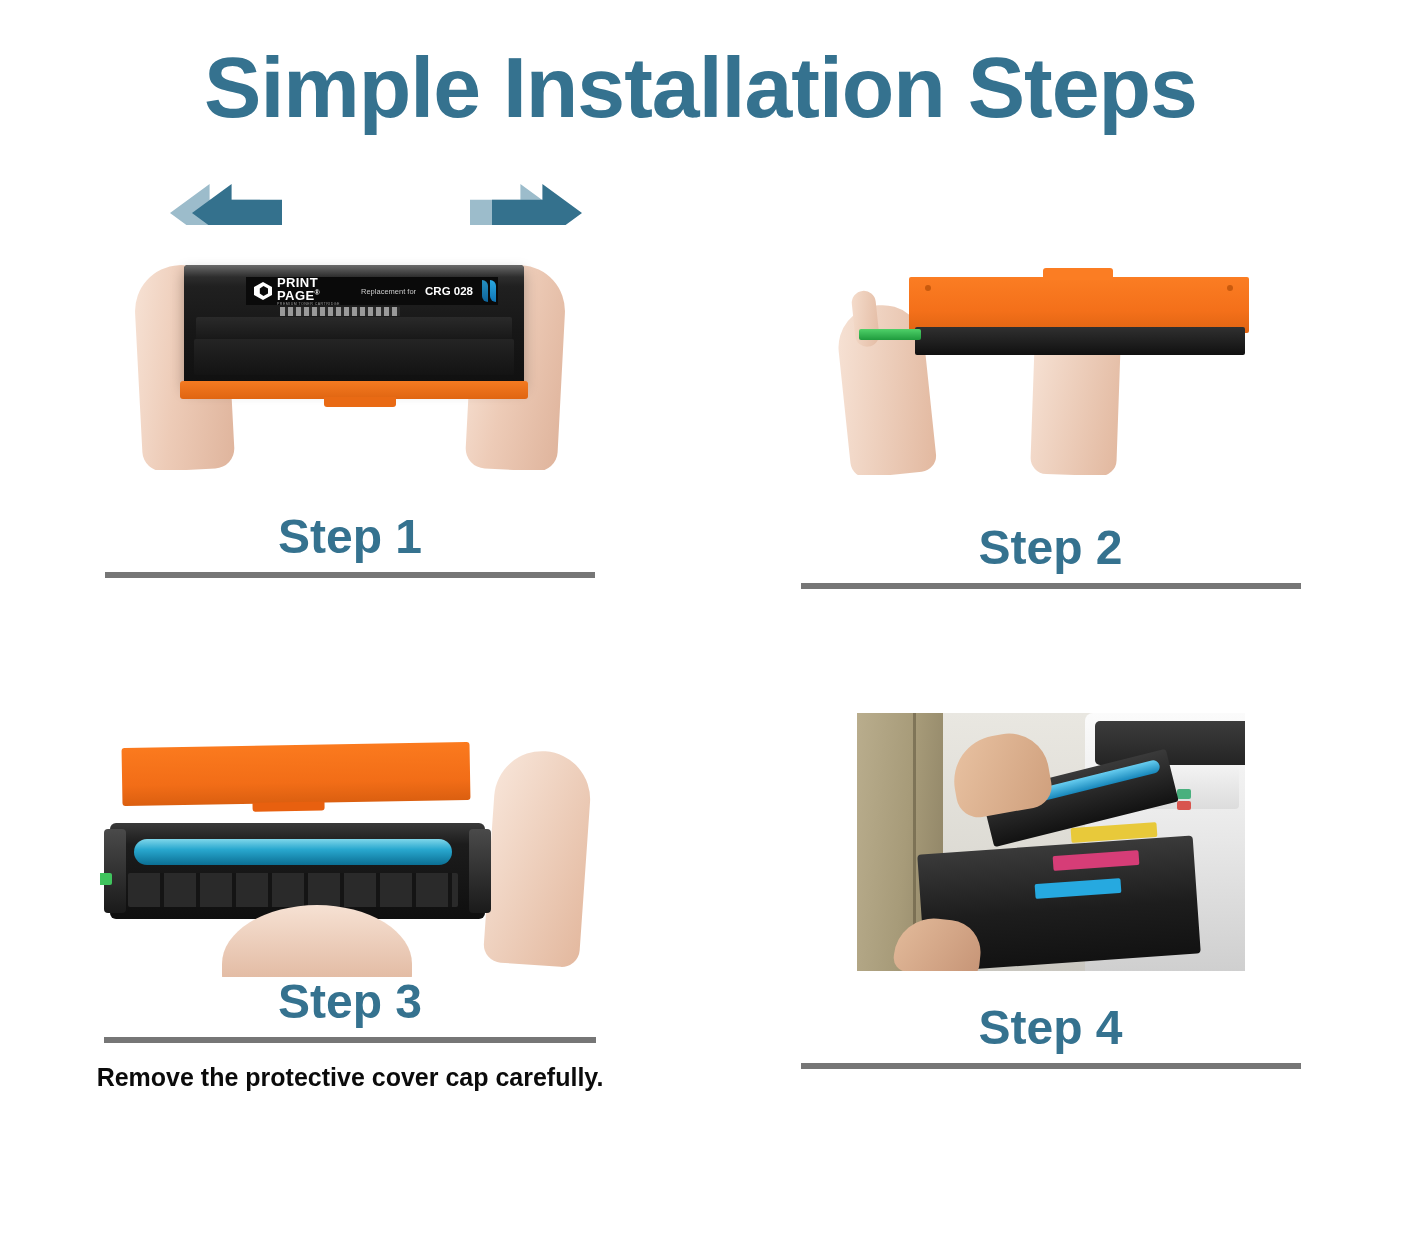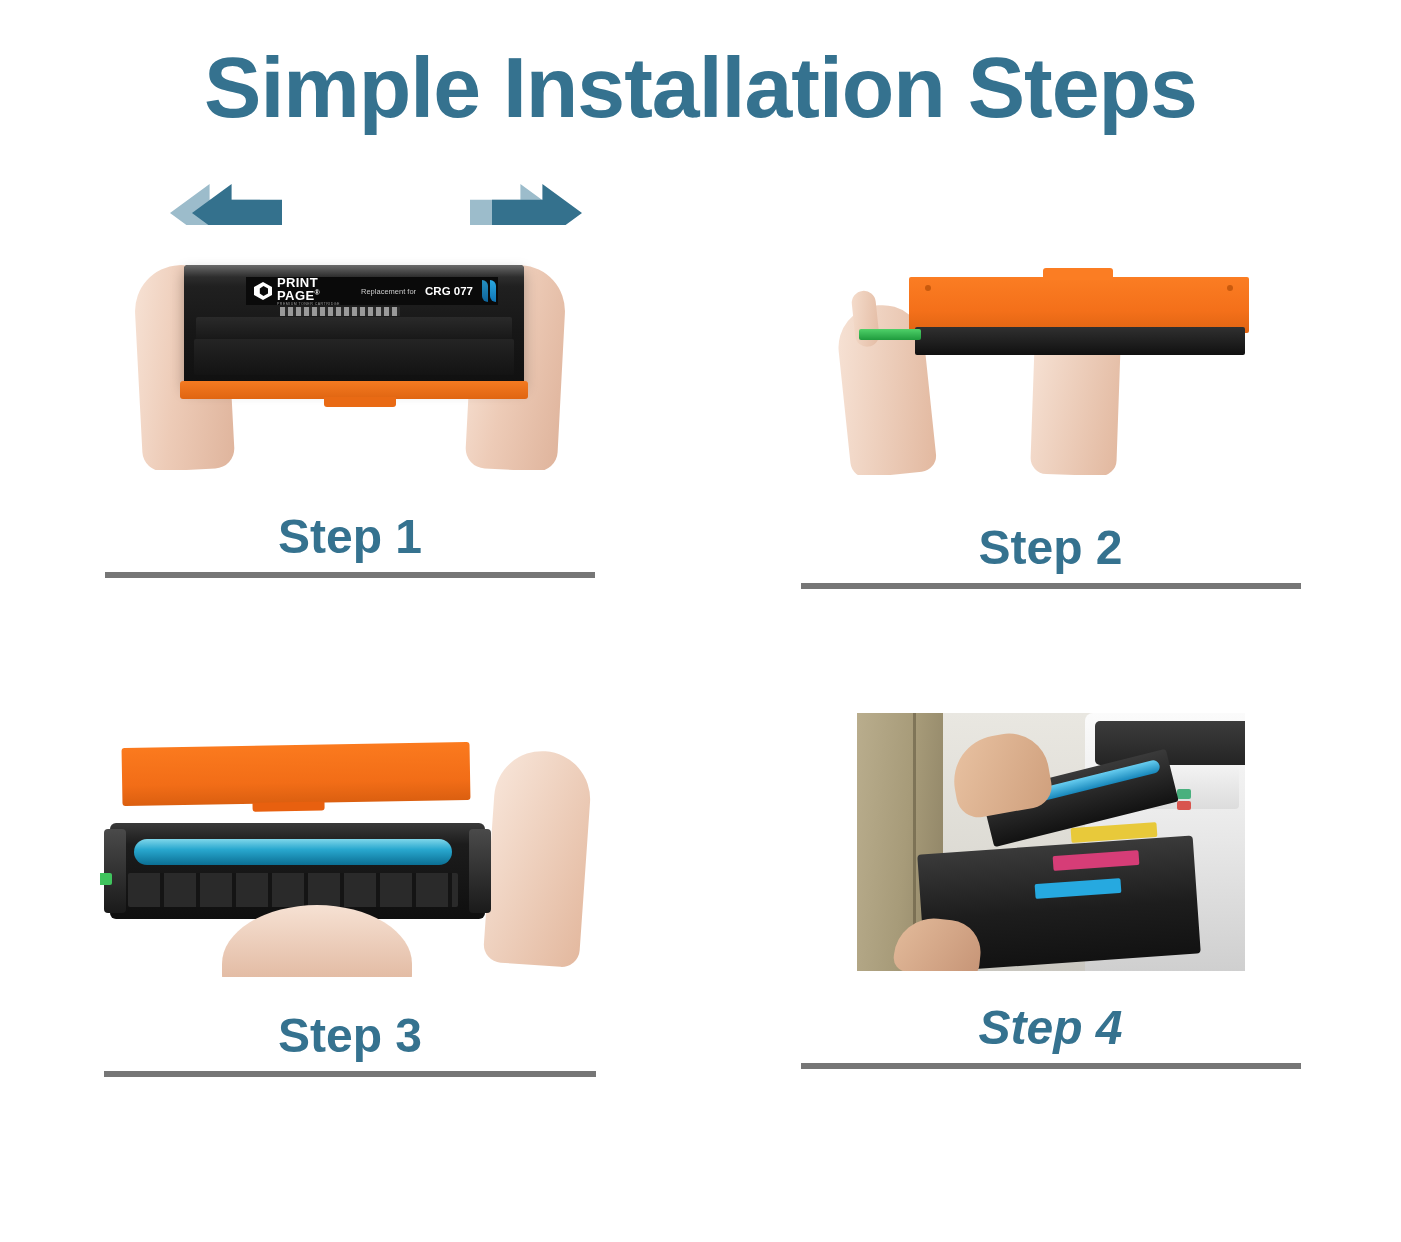--- a/index.html
+++ b/index.html
@@ -382,21 +382,21 @@
         </span>
       <div class="cartridge1">
         <span class="top-rail"></span>
         <div class="label-strip">
           <span class="pp-logo"></span>
           <span class="pp-brand">
             <span class="pp-brand-main">PRINT PAGE<sup>®</sup></span>
             <span class="pp-brand-sub">PREMIUM TONER CARTRIDGE</span>
           </span>
           <span class="pp-repl">Replacement for</span>
-          <span class="pp-model">CRG 077</span>
+          <span class="pp-model">CRG 028</span>
           <span class="pp-swoosh">
               <i></i>
               <b></b>
             </span>
         </div>
         <span class="vent"></span>
         <span class="mid-block"></span>
         <span class="body-face"></span>
         <span class="orange-base"></span>
         <span class="orange-tab"></span>
@@ -439,22 +439,23 @@
         <span class="shell"></span>
         <span class="drum"></span>
         <span class="ribs"></span>
         <span class="end-cap end-l"></span>
         <span class="end-cap end-r"></span>
         <span class="tape-stub"></span>
       </div>
       <span class="hand-b"></span>
     </div>
 
-    <h2 class="step-heading" style="margin-top:34px;">Step 3</h2>
+    <h2 class="step-heading" style="">Step 3</h2>
     <div class="step-rule" style="width:492px;"></div>
+    <p class="step-desc" style="width:650px;">Remove the protective cover cap carefully.</p>
   </div>
 
   <div class="step-cell">
     <div class="photo-frame p4" style="margin-top:8px;">
       <span class="wall"></span>
       <span class="sleeve">
           <span class="sleeve-seam"></span>
         </span>
       <span class="printer-body"></span>
       <span class="printer-top"></span>
@@ -467,17 +468,17 @@
       <span class="slot slot-y"></span>
       <span class="slot slot-m"></span>
       <span class="slot slot-c"></span>
       <span class="cart-in-hand">
         <span class="drum-c"></span>
       </span>
       <span class="hand-top"></span>
       <span class="hand-bottom"></span>
     </div>
 
-    <h2 class="step-heading" style="margin-top:32px;font-style:italic;">Step 4</h2>
+    <h2 class="step-heading" style="margin-top:32px;">Step 4</h2>
     <div class="step-rule" style="width:500px;"></div>
   </div>
 
 </div>
 
 </body></html>

